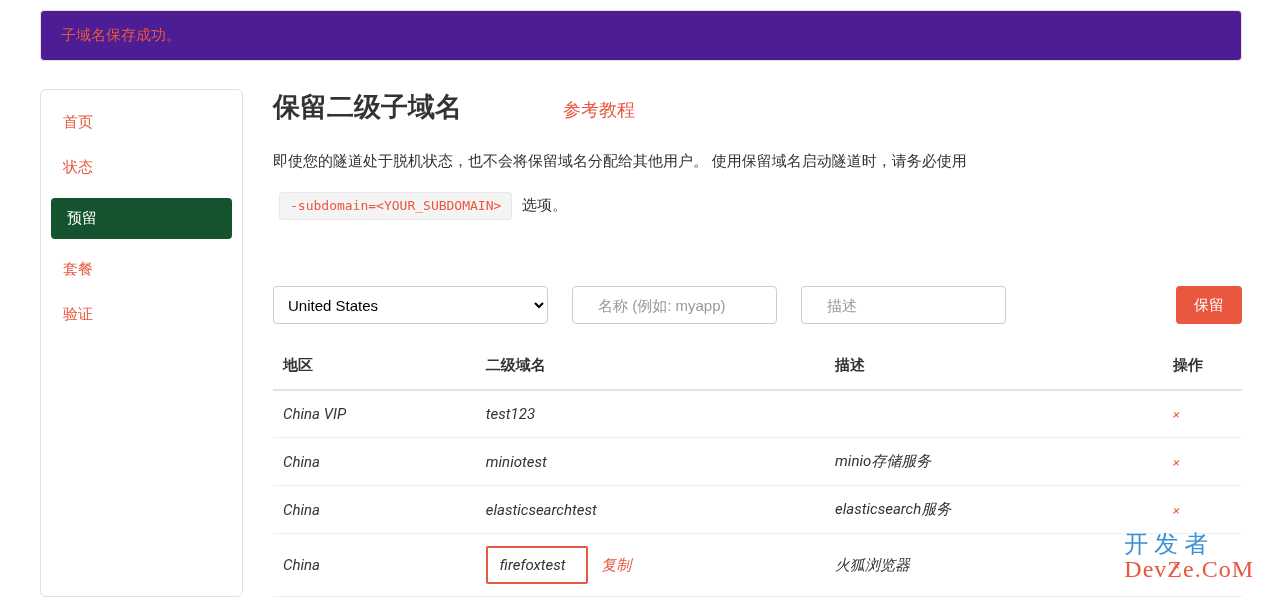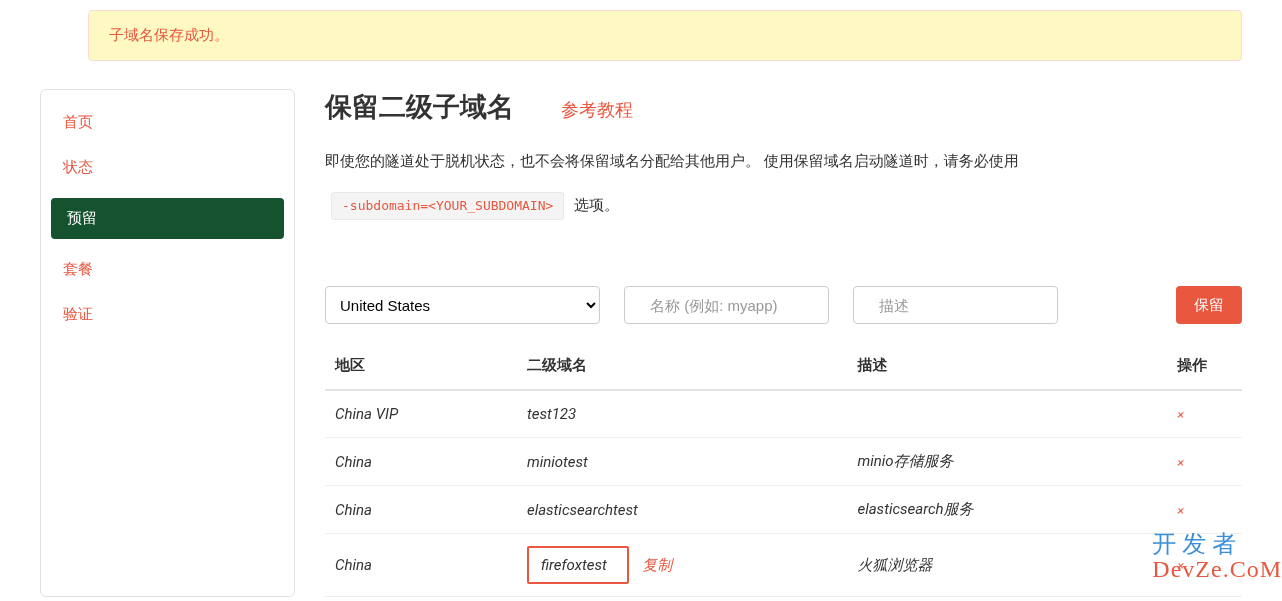--- a/index.html
+++ b/index.html
@@ -11,36 +11,35 @@
       font-family: -apple-system, BlinkMacSystemFont, "Segoe UI", Roboto, "Helvetica Neue", Arial, "Microsoft YaHei", sans-serif;
       background: #fff;
       color: #333;
       font-size: 15px;
     }
     .container {
       width: 1282px;
       padding: 0 40px;
     }
     .alert {
-      background: #fef9c3;
+      background: #4c1d95;
       border: 1px solid #f8dcd9;
       border-radius: 4px;
       padding: 15px 20px;
       color: #e9573f;
       margin-top: 10px;
       margin-bottom: 20px;
-      margin-left: 48px;
     }
     .layout {
       display: flex;
       gap: 30px;
       margin-top: 28px;
     }
     .sidebar {
-      width: 255px;
+      width: 203px;
       border: 1px solid #e1e1e1;
       border-radius: 6px;
       padding: 10px 0;
       flex-shrink: 0;
     }
     .sidebar-item {
       padding: 13px 22px;
       color: #e9573f;
       cursor: pointer;
       font-size: 15px;
@@ -51,21 +50,21 @@
       margin: 8px 10px;
       padding: 11px 16px;
       border-radius: 4px;
     }
     .main {
       flex: 1;
     }
     .title-row {
       display: flex;
       align-items: baseline;
-      gap: 47px;
+      gap: 101px;
     }
     .page-title {
       font-size: 27px;
       font-weight: 700;
       color: #333;
     }
     .tutorial-link {
       color: #e9573f;
       font-size: 18px;
       text-decoration: none;
@@ -162,21 +161,21 @@
       margin-left: 10px;
       cursor: pointer;
     }
     .delete-icon {
       color: #e9573f;
       font-size: 13px;
       cursor: pointer;
     }
     .watermark {
       position: absolute;
-      right: 0;
+      right: 28px;
       top: 528px;
       text-align: left;
       font-family: Georgia, serif;
       pointer-events: none;
     }
     .wm-top {
       color: #3a8fd9;
       font-size: 24px;
       letter-spacing: 6px;
       font-weight: 400;

